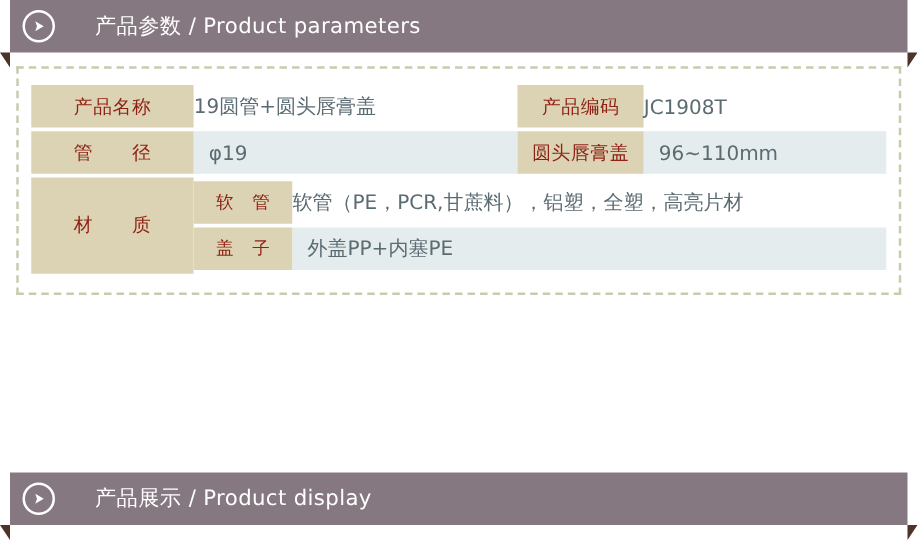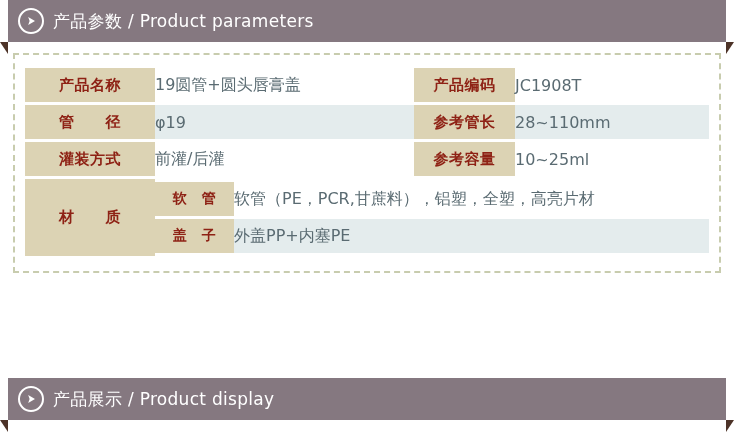--- a/index.html
+++ b/index.html
@@ -22,20 +22,21 @@
   }
   .banner {
     position: relative;
     height: 42px;
     margin: 0 8px;
     background: #857880;
     display: flex;
     align-items: center;
     padding-left: 10px;
     box-sizing: border-box;
+    gap: 23px;
   }
   
   .banner-wrap .fold-left,
   .banner-wrap .fold-right {
     position: absolute;
     top: 42px;
     width: 0;
     height: 0;
   }
   .banner-wrap .fold-left {
@@ -89,41 +90,41 @@
   table.params td {
     padding: 0;
     vertical-align: middle;
   }
 
   
   .lbl {
     background: #dcd3b4;
     color: #8e2215;
     font-size: 15px;
-    font-weight: bold;
+    font-weight: normal;
     text-align: center;
     height: 34px;
     letter-spacing: 0.5px;
     white-space: nowrap;
   }
   .lbl.sub {
     font-size: 14px;
     height: 32px;
   }
 
   
   .val {
     font-size: 16px;
     color: #5a6b72;
     padding-left: 14px;
     height: 34px;
     white-space: nowrap;
     background: #ffffff;
   }
-  .val.tint { background: #e4eced; }
+  .val.tint { background: #e4eced; padding-left: 12px; }
 
   
   .gap { width: 14px; background: #ffffff; }
   .gap.tint { background: #e4eced; }
 
   
   table.material {
     width: 100%;
     border-collapse: separate;
     border-spacing: 0 3px;
@@ -158,31 +159,24 @@
         <td class="val" style="width:245px">19圆管+圆头唇膏盖</td>
         <td class="gap"></td>
         <td class="lbl" style="width:101px">产品编码</td>
         <td class="val">JC1908T</td>
       </tr>
 
       <tr>
         <td class="lbl">管　　径</td>
         <td class="val tint">φ19</td>
         <td class="gap tint"></td>
-        <td class="lbl">参考管长</td>
-        <td class="val tint">28~110mm</td>
+        <td class="lbl">圆头唇膏盖</td>
+        <td class="val tint">96~110mm</td>
       </tr>
 
-      <tr>
-        <td class="lbl">灌装方式</td>
-        <td class="val">前灌/后灌</td>
-        <td class="gap"></td>
-        <td class="lbl">参考容量</td>
-        <td class="val">10~25ml</td>
-      </tr>
 
 
       <tr>
         <td class="lbl tall">材　　质</td>
         <td colspan="4" style="background:#ffffff">
           <table class="material">
             <tbody>
               <tr>
                 <td class="lbl sub" style="width:79px">软　管</td>
                 <td class="val">软管（PE，PCR,甘蔗料），铝塑，全塑，高亮片材</td>

